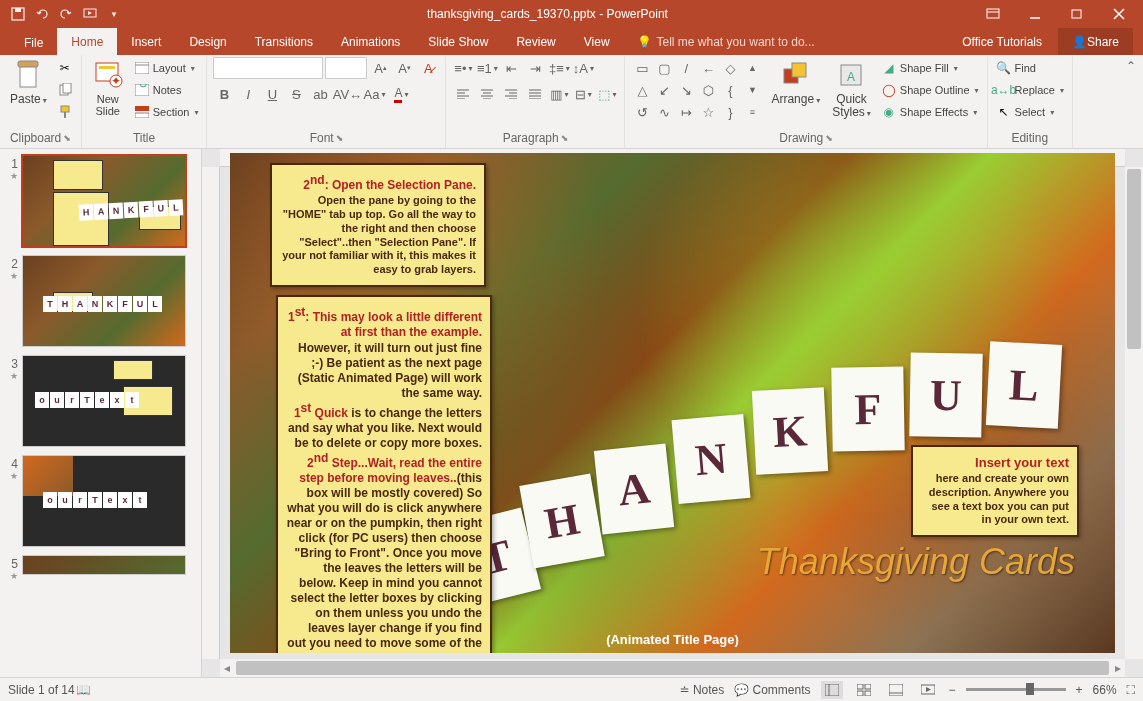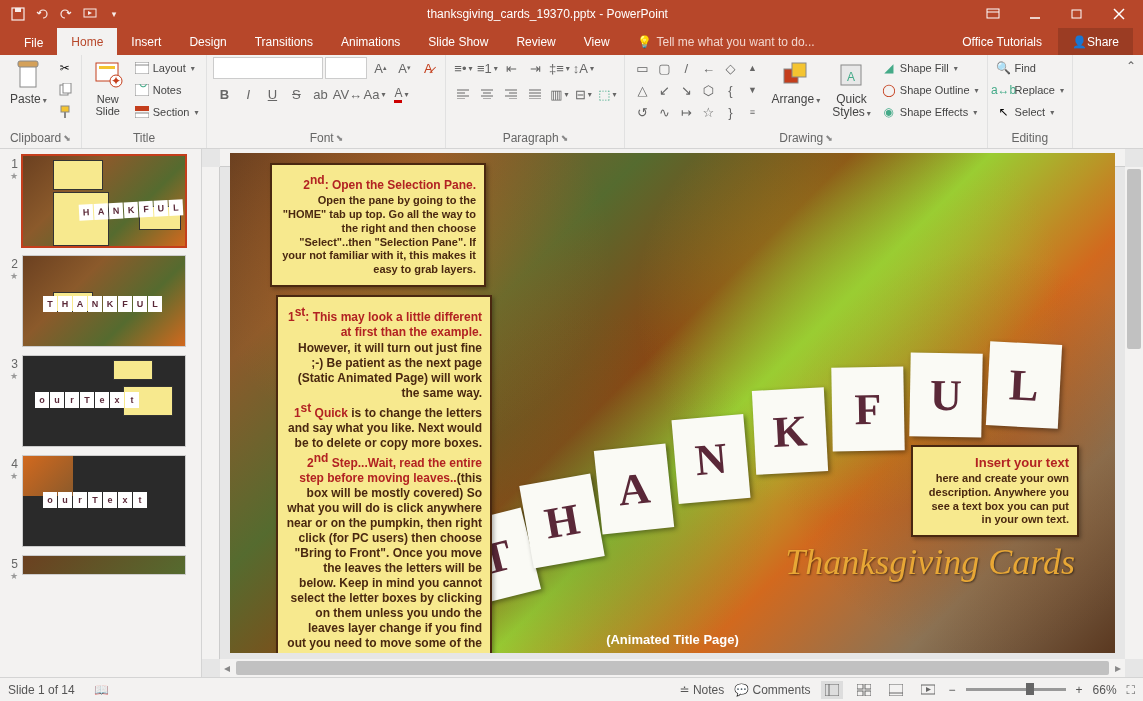--- a/index.html
+++ b/index.html
@@ -48,22 +48,22 @@
 .scroll-h{position:absolute;bottom:0;left:18px;right:18px;height:18px;background:#f3f2f1;display:flex;align-items:center}
 .scroll-thumb{background:#c1c1c1;border-radius:2px}
 .slide-canvas{position:absolute;left:28px;top:4px;right:28px;bottom:24px;overflow:hidden}
 .slide{position:absolute;inset:0;background:linear-gradient(135deg,#6b4020 0%,#8b5a2b 15%,#556b2f 30%,#8b4513 45%,#9acd32 55%,#d2691e 70%,#8b7355 85%,#5a3820 100%);box-shadow:0 2px 8px rgba(0,0,0,.3)}
 .leaves{position:absolute;inset:0;background:radial-gradient(circle at 20% 20%,rgba(210,105,30,.4) 0%,transparent 25%),radial-gradient(circle at 70% 30%,rgba(154,205,50,.5) 0%,transparent 30%),radial-gradient(circle at 85% 60%,rgba(139,69,19,.4) 0%,transparent 25%),radial-gradient(circle at 40% 70%,rgba(85,107,47,.4) 0%,transparent 30%)}
 .callout{position:absolute;background:#f7e98e;border:2px solid #4a2810;padding:8px;font-size:11px;text-align:right;box-shadow:2px 2px 4px rgba(0,0,0,.3)}
 .callout-title{color:#b22222;font-weight:bold;font-size:13px;margin-bottom:2px}
 .callout-body{color:#4a2810;font-weight:bold;font-size:11px;line-height:1.25}
 .callout-body .red{color:#b22222}
 .letter-card{position:absolute;background:#fafaf5;width:72px;height:84px;display:flex;align-items:center;justify-content:center;font-size:44px;font-weight:bold;color:#5a2838;box-shadow:2px 2px 5px rgba(0,0,0,.4);font-family:Georgia,serif}
-.thanksgiving-text{position:absolute;font-family:Liberation Serif, serif;font-size:36px;font-style:italic;color:#e8a735;text-shadow:1px 1px 2px rgba(0,0,0,.5)}
-.statusbar{height:24px;background:#f3f2f1;border-top:1px solid #d4d4d4;display:flex;align-items:center;padding:0 8px;font-size:11px;color:#555;gap:20px}
+.thanksgiving-text{position:absolute;font-family:Liberation Sans, sans-serif;font-size:36px;font-style:italic;color:#e8a735;text-shadow:1px 1px 2px rgba(0,0,0,.5)}
+.statusbar{height:24px;background:#f3f2f1;border-top:1px solid #d4d4d4;display:flex;align-items:center;padding:0 8px;font-size:11px;color:#555;gap:2px}
 .status-right{margin-left:auto;display:flex;align-items:center;gap:10px}
 .view-btn{width:22px;height:18px;display:flex;align-items:center;justify-content:center;cursor:pointer;color:#666}
 .view-btn.active{background:#ddd}
 .zoom-slider{width:100px;height:3px;background:#999;position:relative;cursor:pointer}
 .zoom-thumb{position:absolute;width:8px;height:12px;background:#666;top:-5px;left:60%}
 .dropdown-caret{font-size:8px;margin-left:2px;color:#666}
 svg{display:block}
 .thumb-mini{position:absolute;background:#f7e98e;border:1px solid #333}
 .thumb-letters{position:absolute;display:flex;gap:1px}
 .thumb-letter{background:#fff;width:14px;height:16px;font-size:9px;display:flex;align-items:center;justify-content:center;color:#5a2838;font-weight:bold}

